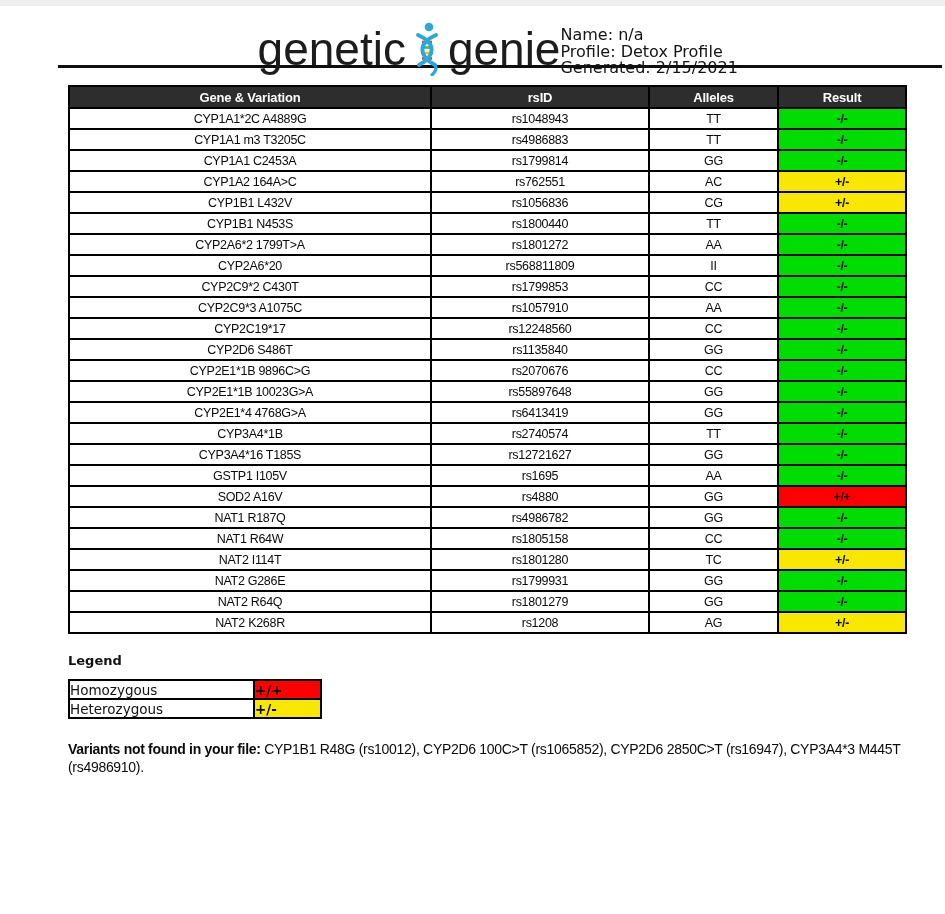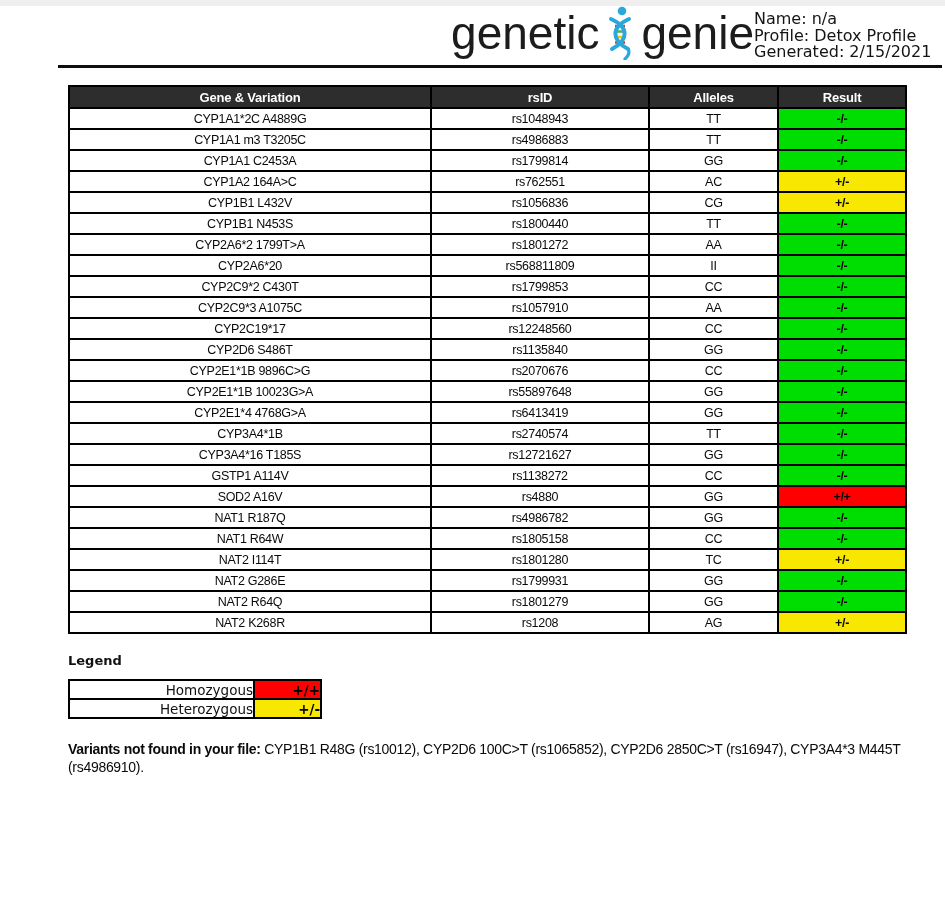--- a/index.html
+++ b/index.html
@@ -6,21 +6,21 @@
   html,body { margin:0; padding:0; background:#ffffff; }
   body {
     width:945px; height:914px;
     font-family:"Liberation Sans", sans-serif;
     color:#111;
     overflow:hidden;
   }
   .top-strip { height:6px; background:#efefef; }
 
   
-  .header { display:flex; justify-content:flex-end; align-items:flex-start; padding:0 4px 0 64px; height:56px; }
+  .header { display:flex; justify-content:center; align-items:flex-start; padding:16px 4px 0 64px; height:56px; }
   .logo { display:flex; align-items:center; height:54px; }
   .logo-word {
     font-size:46px; line-height:50px; font-weight:400; letter-spacing:0px;
     color:#1c1c1c; font-family:"Liberation Sans", sans-serif;
   }
   .dna-icon { margin:0 3px; display:block; }
   .header-info {
     width:187px; padding-top:5px;
     font-family:"DejaVu Sans", sans-serif;
     font-size:16px; line-height:16.5px; color:#141414;
@@ -53,21 +53,21 @@
   .legend-title {
     margin:19px 0 0 68px;
     font-family:"DejaVu Sans", sans-serif;
     font-size:13px; font-weight:bold; color:#111;
   }
   .legend-table {
     margin:11px 0 0 68px; width:252px; table-layout:fixed;
     font-family:"DejaVu Sans", sans-serif;
   }
   .legend-table td {
-    border:2px solid #000; height:19px; text-align:right;
+    border:2px solid #000; height:19px; text-align:left;
     font-size:13.5px; padding:0;
   }
   .legend-label-col { width:185px; }
   .legend-symbol-col { width:67px; }
   .legend-symbol { font-weight:bold; }
 
   
   .footer {
     margin:21px 0 0 68px; width:882px;
     font-size:14px; line-height:18px; letter-spacing:-0.3px; color:#0a0a0a;
@@ -215,23 +215,23 @@
     <td>TT</td>
     <td class="result-cell normal" style="background-color: rgb(0, 221, 0);">-/-</td>
   </tr>
       <tr>
     <td>CYP3A4*16 T185S</td>
     <td>rs12721627</td>
     <td>GG</td>
     <td class="result-cell normal" style="background-color: rgb(0, 221, 0);">-/-</td>
   </tr>
       <tr>
-    <td>GSTP1 A114V</td>
-    <td>rs1138272</td>
-    <td>CC</td>
+    <td>GSTP1 I105V</td>
+    <td>rs1695</td>
+    <td>AA</td>
     <td class="result-cell normal" style="background-color: rgb(0, 221, 0);">-/-</td>
   </tr>
       <tr>
     <td>SOD2 A16V</td>
     <td>rs4880</td>
     <td>GG</td>
     <td class="result-cell homozygous" style="background-color: rgb(255, 0, 0);">+/+</td>
   </tr>
       <tr>
     <td>NAT1 R187Q</td>

